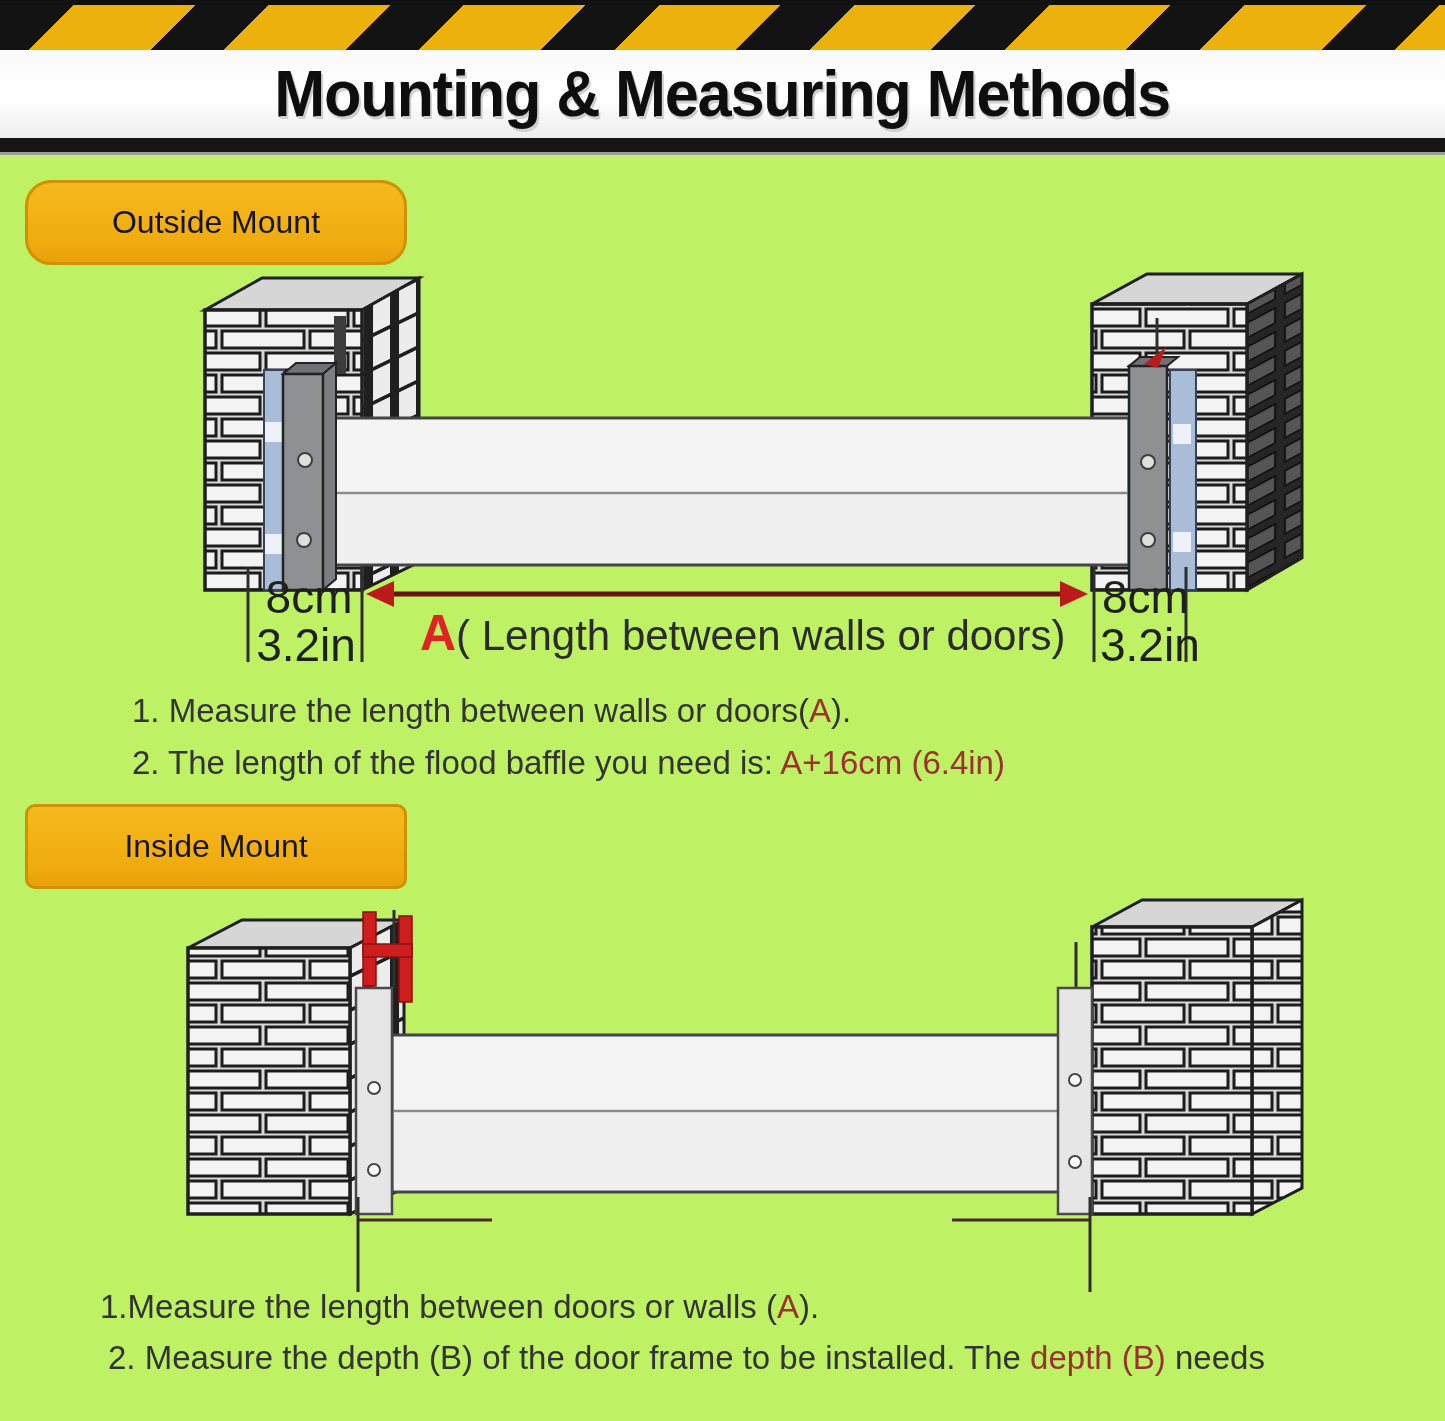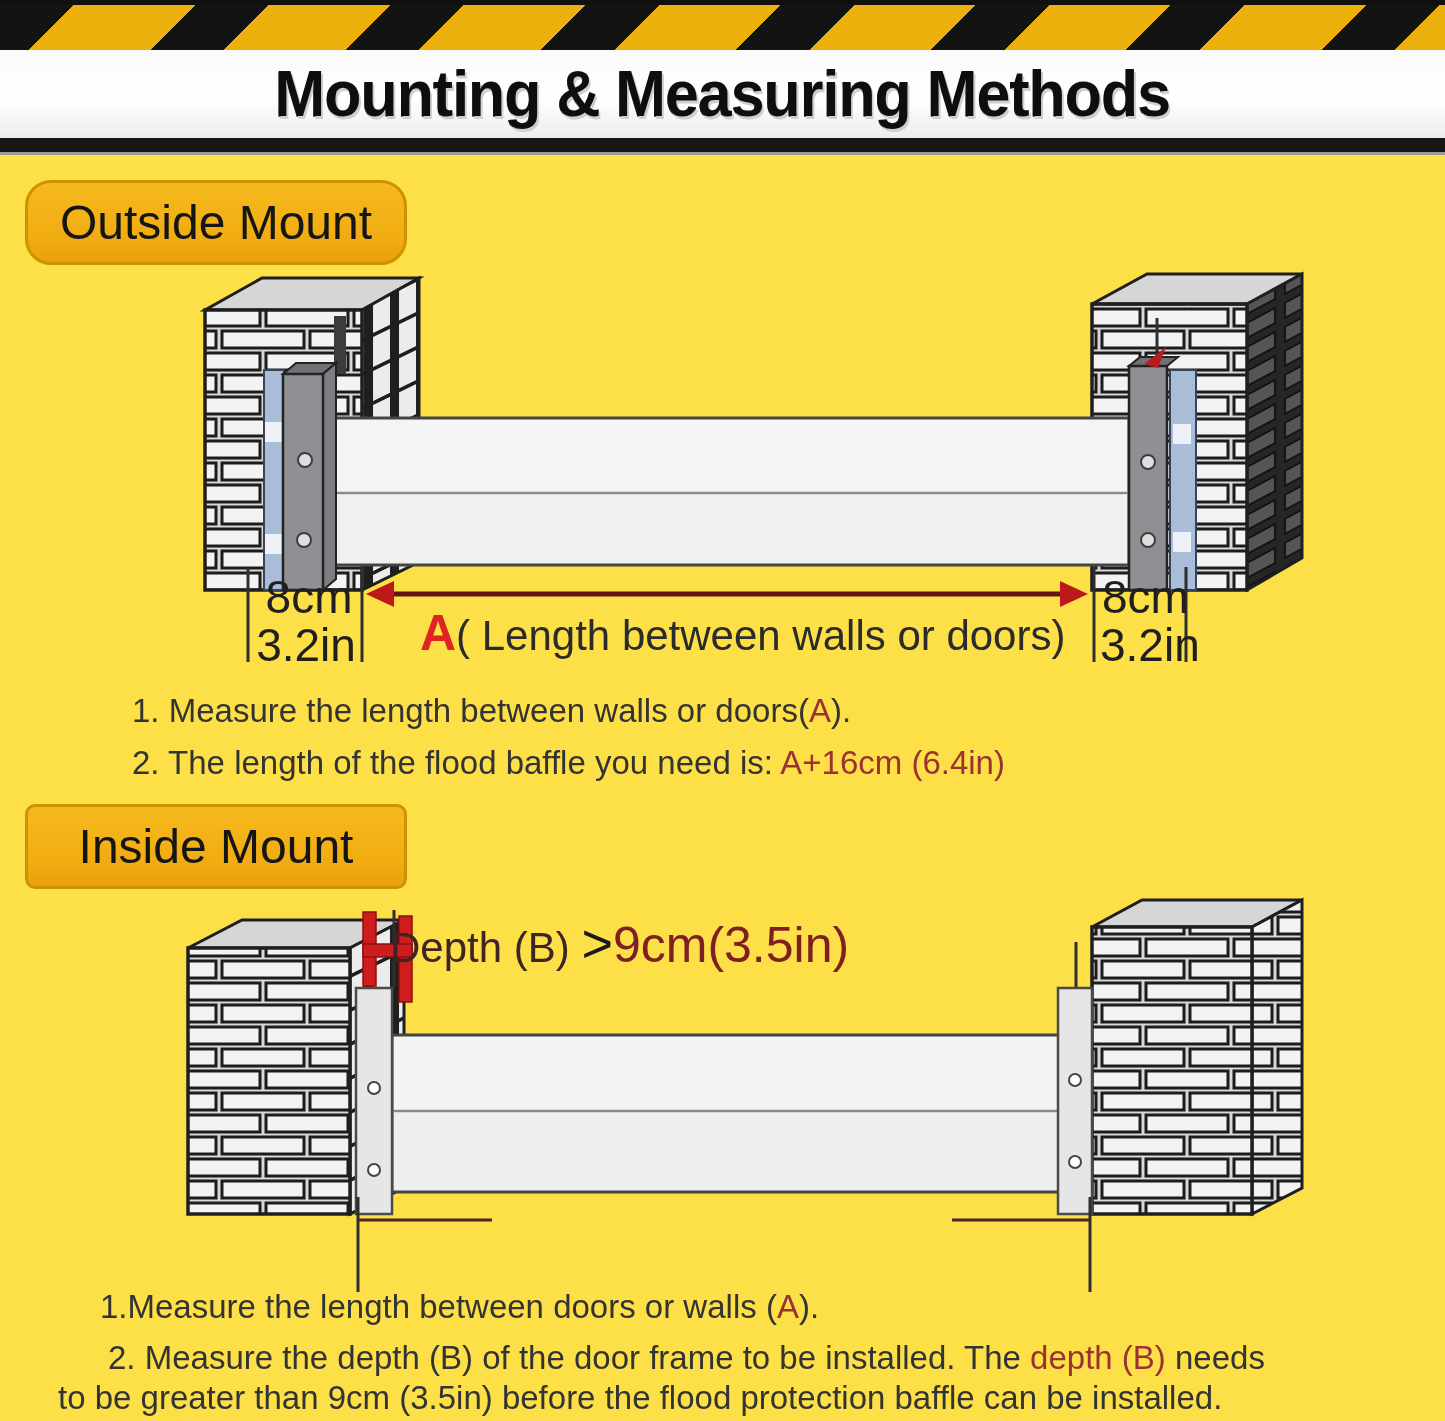--- a/index.html
+++ b/index.html
@@ -1,17 +1,17 @@
 <!DOCTYPE html>
 <html><head>
 <meta charset="utf-8">
 <style>
   html,body{margin:0;padding:0;background:#fff;}
   .page{
-    position:relative;width:1445px;height:1421px;overflow:hidden;background:#fde047;
+    position:relative;width:1445px;height:1421px;overflow:hidden;background:#bef264;
     font-family:"Liberation Sans","DejaVu Sans",sans-serif;color:#2d2d2d;
   }
   
   .stripes{
     position:absolute;left:0;top:0;width:1445px;height:50px;
     background:repeating-linear-gradient(135deg,#131313 0 52px,#EDB10E 52px 138px);
     border-top:5px solid #101010;box-sizing:border-box;
   }
   .title-band{
     position:absolute;left:0;top:50px;width:1445px;height:88px;
@@ -23,21 +23,21 @@
     transform:scaleX(.95);white-space:nowrap;
     text-shadow:2px 3px 0 #cfcfcf,0 1px 0 #555;
   }
   .black-bar{position:absolute;left:0;top:138px;width:1445px;height:14px;background:#161616;box-shadow:0 3px 0 #9a9a9a;}
   
   .badge{
     position:absolute;left:25px;width:382px;height:85px;box-sizing:border-box;
     background:linear-gradient(180deg,#F6BA1E 0%,#F0AB10 75%,#E9A00A 100%);
     border:3px solid #CE9204;border-radius:26px;
     display:flex;align-items:center;justify-content:center;
-    font-size:48px;color:#151515;white-space:nowrap;
+    font-size:32px;color:#151515;white-space:nowrap;
   }
   .badge.outside{top:180px;}
   .badge.inside{top:804px;border-radius:10px;}
   
   .diag{position:absolute;left:0;width:1445px;display:block;}
   #diag1{top:262px;height:430px;}
   #diag2{top:892px;height:420px;}
   
   .dim{position:absolute;font-size:46px;line-height:1;color:#1f1f1f;white-space:nowrap;}
   .dimL-cm{left:256px;top:574px;width:106px;text-align:center;}
@@ -229,26 +229,22 @@
     <span class="red-a">A</span><span>( Length between walls or doors)</span>
   </div>
 
   <div class="step o-step1">
     <span>1. Measure the length between walls or doors(</span><span class="red-dim">A</span><span>).</span>
   </div>
   <div class="step o-step2">
     <span>2. The length of the flood baffle you need is: </span><span class="red-dim">A+16cm (6.4in)</span>
   </div>
 
-  <div class="depth-label">
-    <span>Depth (B) </span><span class="gt">&gt;</span><span class="val">9cm(3.5in)</span>
-  </div>
 
 
   <div class="step i-step1">
     <span>1.Measure the length between doors or walls (</span><span class="red-dim">A</span><span>).</span>
   </div>
   <div class="step i-step2">
     <span>2. Measure the depth (B) of the door frame to be installed. The </span><span class="red-dim">depth (B)</span><span> needs</span>
   </div>
-  <div class="step i-step3">to be greater than 9cm (3.5in) before the flood protection baffle can be installed.</div>
 
 </div>
 
 </body></html>

